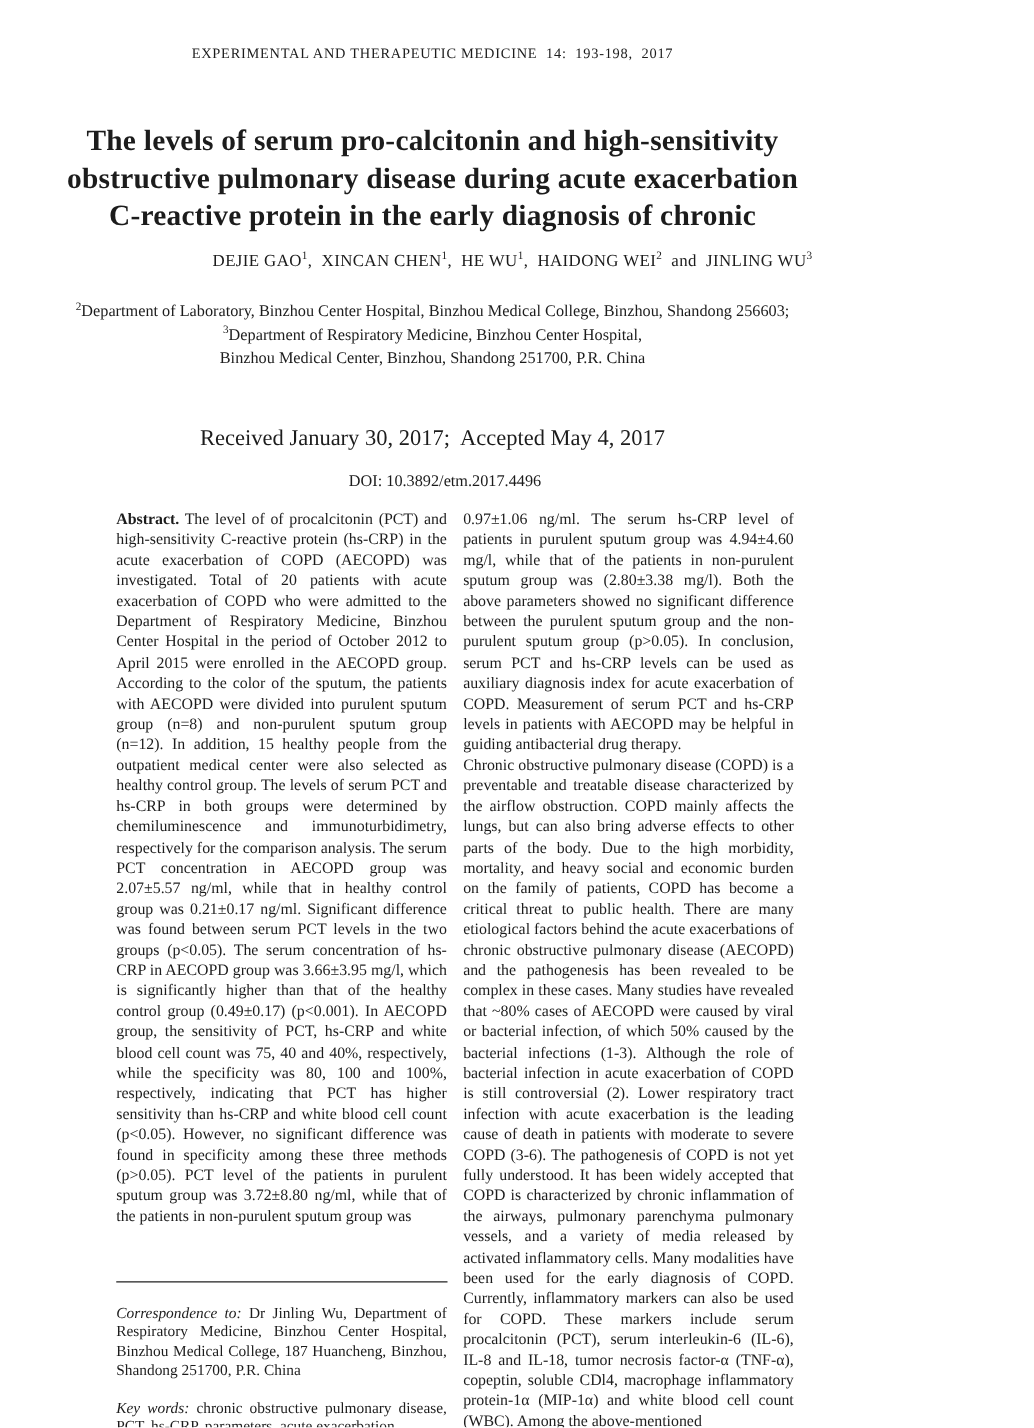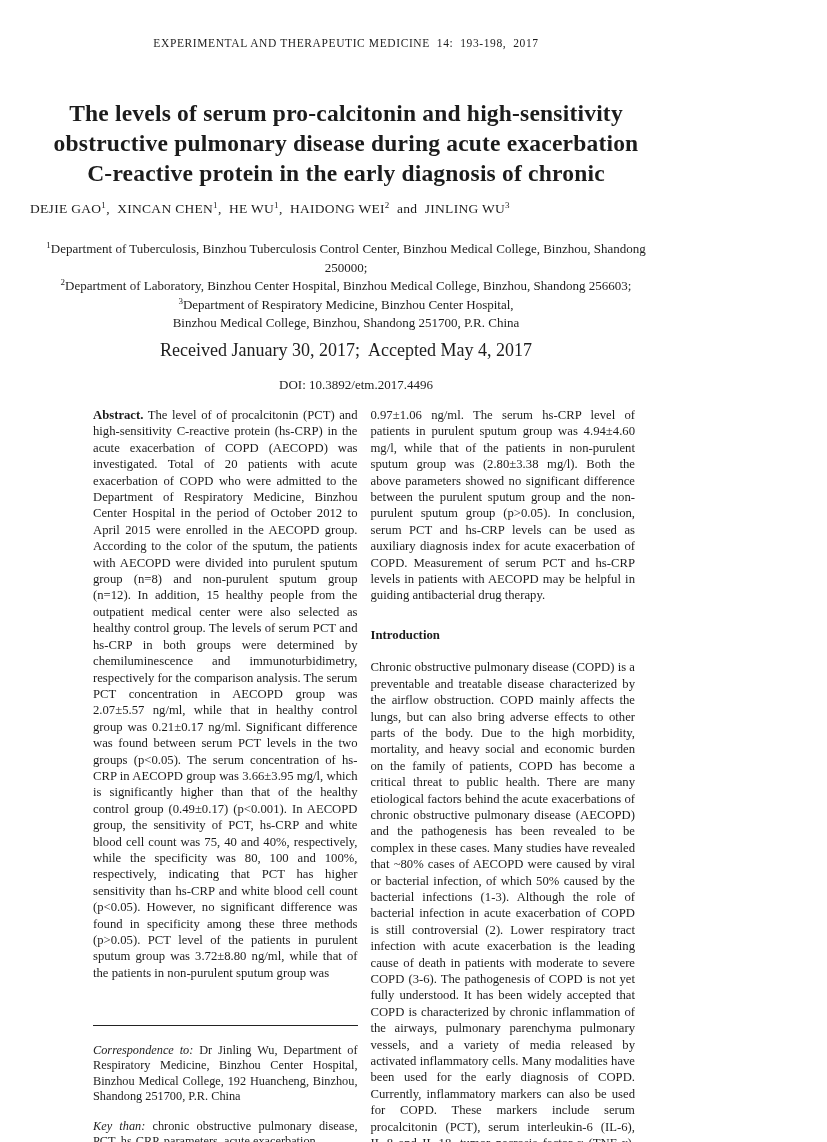--- a/index.html
+++ b/index.html
@@ -19,21 +19,21 @@
   }
   .title{
     position:absolute;top:98px;left:30px;right:30px;
     margin:0;text-align:center;
     font-size:23.5px;font-weight:700;line-height:30px;
     letter-spacing:0.2px;
   }
   .title-line{display:block;}
   .authors{
     position:absolute;top:201px;left:30px;right:42px;
-    text-align:left;font-size:13.5px;letter-spacing:0.3px;
+    text-align:right;font-size:13.5px;letter-spacing:0.3px;
     white-space:pre-wrap;
   }
   .authors sup, .affil-line sup{font-size:9px;line-height:0;}
   .affiliations{
     position:absolute;top:240px;left:30px;right:30px;
     text-align:center;font-size:13px;line-height:18.5px;
   }
   .received{
     position:absolute;top:340px;left:0;right:0;
     text-align:center;font-size:18px;white-space:pre-wrap;
@@ -71,57 +71,55 @@
 
   <h1 class="title">
     <span class="title-line">The levels of serum pro-calcitonin and high-sensitivity</span>
     <span class="title-line">obstructive pulmonary disease during acute exacerbation</span>
     <span class="title-line">C-reactive protein in the early diagnosis of chronic</span>
   </h1>
 
   <div class="authors"><span>DEJIE GAO</span><sup>1</sup><span>,  </span><span>XINCAN CHEN</span><sup>1</sup><span>,  </span><span>HE WU</span><sup>1</sup><span>,  </span><span>HAIDONG WEI</span><sup>2</sup><span>  and  </span><span>JINLING WU</span><sup>3</sup></div>
 
   <div class="affiliations">
-    <div class="affil-line"><sup>1</sup><span>Department of Tuberculosis, Binzhou Tuberculosis Control Center, Binzhou Medical College, Binzhou, Shandong 250000;</span></div>
     <div class="affil-line"><sup>2</sup><span>Department of Laboratory, Binzhou Center Hospital, Binzhou Medical College, Binzhou, Shandong 256603;</span></div>
     <div class="affil-line"><sup>3</sup><span>Department of Respiratory Medicine, Binzhou Center Hospital,</span></div>
-    <div class="affil-line"><sup></sup><span>Binzhou Medical College, Binzhou, Shandong 251700, P.R. China</span></div>
+    <div class="affil-line"><sup></sup><span>Binzhou Medical Center, Binzhou, Shandong 251700, P.R. China</span></div>
   </div>
 
   <div class="received">Received January 30, 2017;  Accepted May 4, 2017</div>
 
   <div class="doi">DOI: 10.3892/etm.2017.4496</div>
 
   <div class="columns">
 
     <div class="col">
       <p class="para">
         <b class="runin">Abstract.</b>
         <span>The level of of procalcitonin (PCT) and high-sensitivity C-reactive protein (hs-CRP) in the acute exacerbation of COPD (AECOPD) was investigated. Total of 20 patients with acute exacerbation of COPD who were admitted to the Department of Respiratory Medicine, Binzhou Center Hospital in the period of October 2012 to April 2015 were enrolled in the AECOPD group. According to the color of the sputum, the patients with AECOPD were divided into purulent sputum group (n=8) and non-purulent sputum group (n=12). In addition, 15 healthy people from the outpatient medical center were also selected as healthy control group. The levels of serum PCT and hs-CRP in both groups were determined by chemiluminescence and immunoturbidimetry, respectively for the comparison analysis. The serum PCT concentration in AECOPD group was 2.07±5.57 ng/ml, while that in healthy control group was 0.21±0.17 ng/ml. Significant difference was found between serum PCT levels in the two groups (p&lt;0.05). The serum concentration of hs-CRP in AECOPD group was 3.66±3.95 mg/l, which is significantly higher than that of the healthy control group (0.49±0.17) (p&lt;0.001). In AECOPD group, the sensitivity of PCT, hs-CRP and white blood cell count was 75, 40 and 40%, respectively, while the specificity was 80, 100 and 100%, respectively, indicating that PCT has higher sensitivity than hs-CRP and white blood cell count (p&lt;0.05). However, no significant difference was found in specificity among these three methods (p&gt;0.05). PCT level of the patients in purulent sputum group was 3.72±8.80 ng/ml, while that of the patients in non-purulent sputum group was</span>
       </p>
 
       <div class="footnote-rule"></div>
 
       <div class="footnote">
         <span class="fn-label">Correspondence to:</span>
-        <span>Dr Jinling Wu, Department of Respiratory Medicine, Binzhou Center Hospital, Binzhou Medical College, 192 Huancheng, Binzhou, Shandong 251700, P.R. China</span>
+        <span>Dr Jinling Wu, Department of Respiratory Medicine, Binzhou Center Hospital, Binzhou Medical College, 187 Huancheng, Binzhou, Shandong 251700, P.R. China</span>
       </div>
 
       <div class="footnote keywords">
-        <span class="fn-label">Key than:</span>
+        <span class="fn-label">Key words:</span>
         <span>chronic obstructive pulmonary disease, PCT, hs-CRP, parameters, acute exacerbation</span>
       </div>
     </div>
 
     <div class="col">
       <p class="para">
         <span>0.97±1.06 ng/ml. The serum hs-CRP level of patients in purulent sputum group was 4.94±4.60 mg/l, while that of the patients in non-purulent sputum group was (2.80±3.38 mg/l). Both the above parameters showed no significant difference between the purulent sputum group and the non-purulent sputum group (p&gt;0.05). In conclusion, serum PCT and hs-CRP levels can be used as auxiliary diagnosis index for acute exacerbation of COPD. Measurement of serum PCT and hs-CRP levels in patients with AECOPD may be helpful in guiding antibacterial drug therapy.</span>
       </p>
 
-      <h2 class="section-heading">Introduction</h2>
 
       <p class="para">
         <span>Chronic obstructive pulmonary disease (COPD) is a preventable and treatable disease characterized by the airflow obstruction. COPD mainly affects the lungs, but can also bring adverse effects to other parts of the body. Due to the high morbidity, mortality, and heavy social and economic burden on the family of patients, COPD has become a critical threat to public health. There are many etiological factors behind the acute exacerbations of chronic obstructive pulmonary disease (AECOPD) and the pathogenesis has been revealed to be complex in these cases. Many studies have revealed that ~80% cases of AECOPD were caused by viral or bacterial infection, of which 50% caused by the bacterial infections (1-3). Although the role of bacterial infection in acute exacerbation of COPD is still controversial (2). Lower respiratory tract infection with acute exacerbation is the leading cause of death in patients with moderate to severe COPD (3-6). The pathogenesis of COPD is not yet fully understood. It has been widely accepted that COPD is characterized by chronic inflammation of the airways, pulmonary parenchyma pulmonary vessels, and a variety of media released by activated inflammatory cells. Many modalities have been used for the early diagnosis of COPD. Currently, inflammatory markers can also be used for COPD. These markers include serum procalcitonin (PCT), serum interleukin-6 (IL-6), IL-8 and IL-18, tumor necrosis factor-α (TNF-α), copeptin, soluble CDl4, macrophage inflammatory protein-1α (MIP-1α) and white blood cell count (WBC). Among the above-mentioned</span>
       </p>
     </div>
 
   </div>
 </div>
 
 </body></html>

